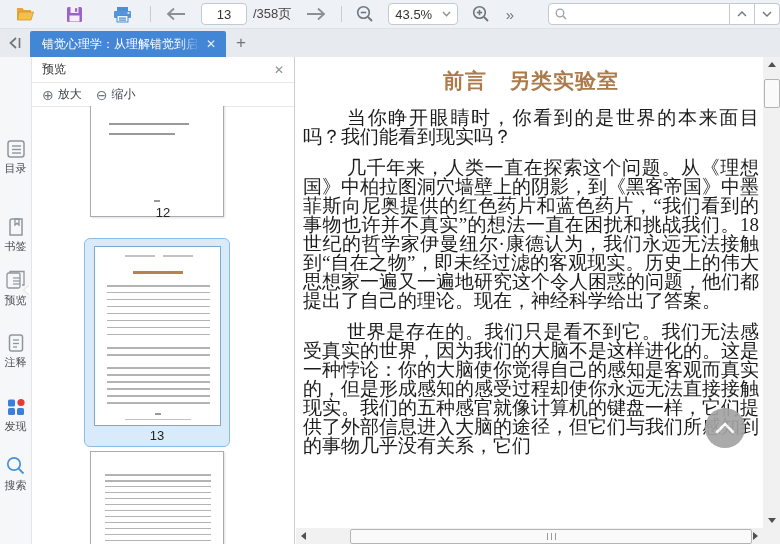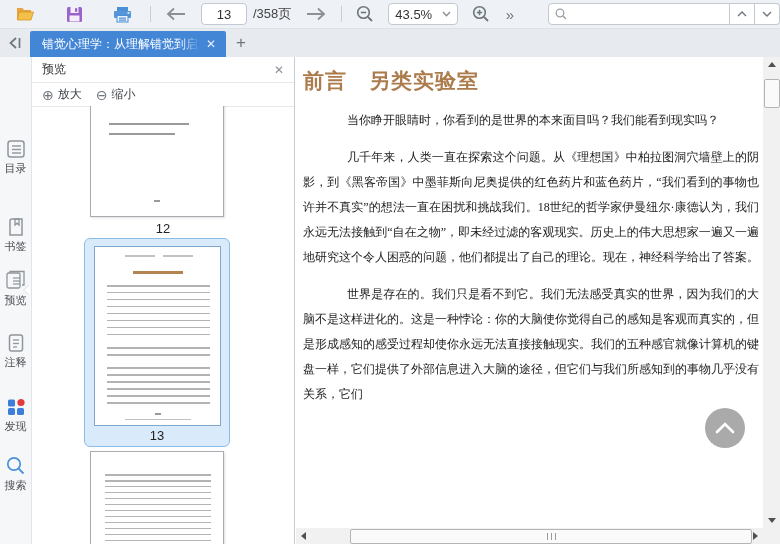--- a/index.html
+++ b/index.html
@@ -115,25 +115,25 @@
   .mini-pagenum{position:absolute;height:2px;width:6px;background:#9a9a9a;left:50%;transform:translateX(-50%);}
   
   .main{
     position:absolute;left:296px;top:57px;right:17px;bottom:16px;background:#fff;overflow:hidden;
   }
   .doc{
     position:absolute;left:7px;top:0;width:456px;
     font-family:"Liberation Serif","DejaVu Serif",serif;color:#1c1c1c;
   }
   .doc-title{
-    margin:9px 0 0 0;text-align:left;font-size:21px;font-weight:bold;color:#ab7b4b;
+    margin:9px 0 0 0;text-align:center;font-size:21px;font-weight:bold;color:#ab7b4b;
     letter-spacing:1px;line-height:30px;
   }
   .doc p{
-    margin:12px 0 0 0;font-size:12px;line-height:25px;text-align:justify;text-indent:44px;
+    margin:12px 0 0 0;font-size:19px;line-height:19px;text-align:justify;text-indent:44px;
   }
   .backtop{
     position:absolute;right:18px;top:351px;width:40px;height:40px;border-radius:50%;
     background:#a3a3a3;display:flex;align-items:center;justify-content:center;cursor:pointer;opacity:.92;
   }
   
   .vscroll{position:absolute;right:0;top:57px;width:17px;bottom:16px;background:#f1f1f1;}
   .vscroll .arrow{position:absolute;left:0;width:17px;height:15px;display:flex;align-items:center;justify-content:center;cursor:pointer;}
   .tri-up{width:0;height:0;border-left:4px solid transparent;border-right:4px solid transparent;border-bottom:5px solid #505050;}
   .tri-down{width:0;height:0;border-left:4px solid transparent;border-right:4px solid transparent;border-top:5px solid #505050;}
@@ -317,21 +317,21 @@
       <span>缩小</span>
     </span>
   </div>
   <div class="thumbs">
 
     <div class="thumb-page" style="left:58px;top:-4px;width:134px;height:115px;">
       <div class="mini-line" style="left:18px;top:20px;width:80px;"></div>
       <div class="mini-line" style="left:18px;top:30px;width:66px;"></div>
       <div class="mini-pagenum" style="bottom:14px;"></div>
     </div>
-    <div class="thumb-label" style="top:115px;left:0;">12</div>
+    <div class="thumb-label" style="top:99px;left:0;">12</div>
 
     <div class="sel-wrap" style="left:52px;top:132px;width:146px;height:209px;">
       <div class="thumb-page" style="left:9px;top:7px;width:127px;height:180px;">
         <div class="mini-line" style="left:30px;top:8px;width:30px;opacity:.6;"></div>
         <div class="mini-line" style="left:68px;top:8px;width:30px;opacity:.6;"></div>
         <div class="mini-title" style="left:38px;top:24px;width:50px;"></div>
         <div class="mini-lines" style="left:12px;top:38px;width:103px;height:55px;"></div>
         <div class="mini-lines" style="left:12px;top:100px;width:103px;height:14px;"></div>
         <div class="mini-lines" style="left:12px;top:120px;width:103px;height:42px;"></div>
         <div class="mini-pagenum" style="bottom:10px;"></div>

